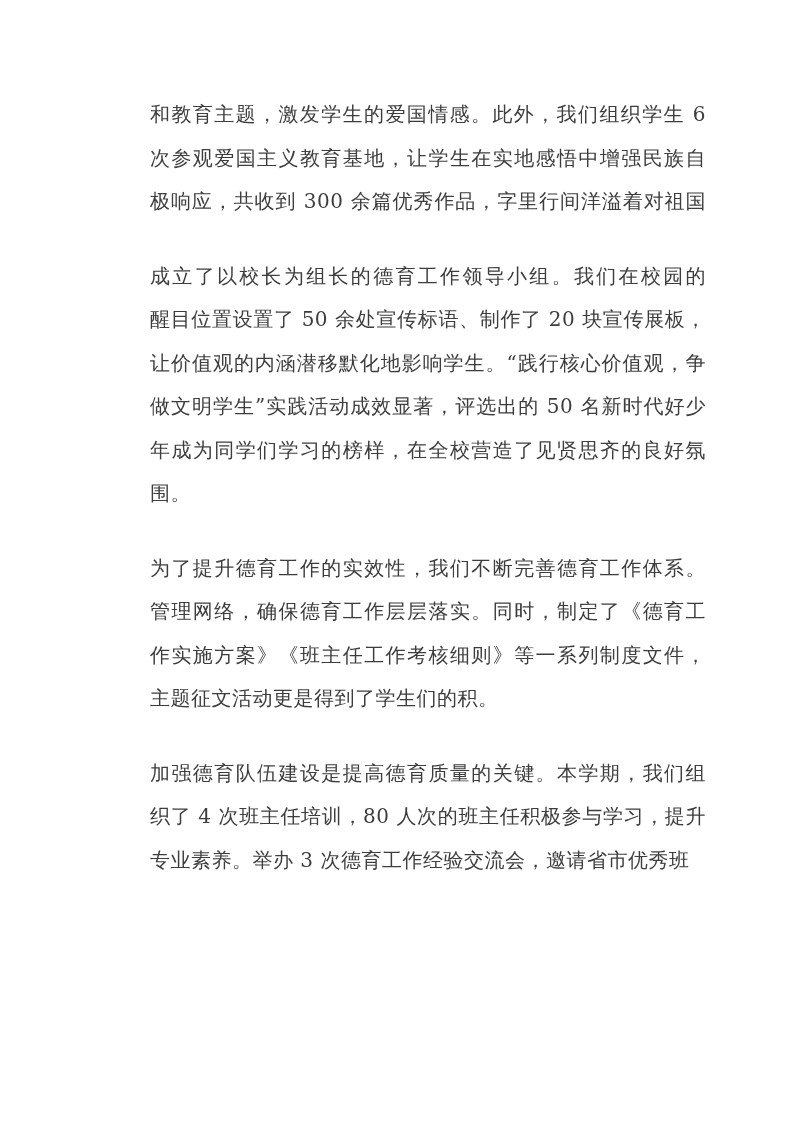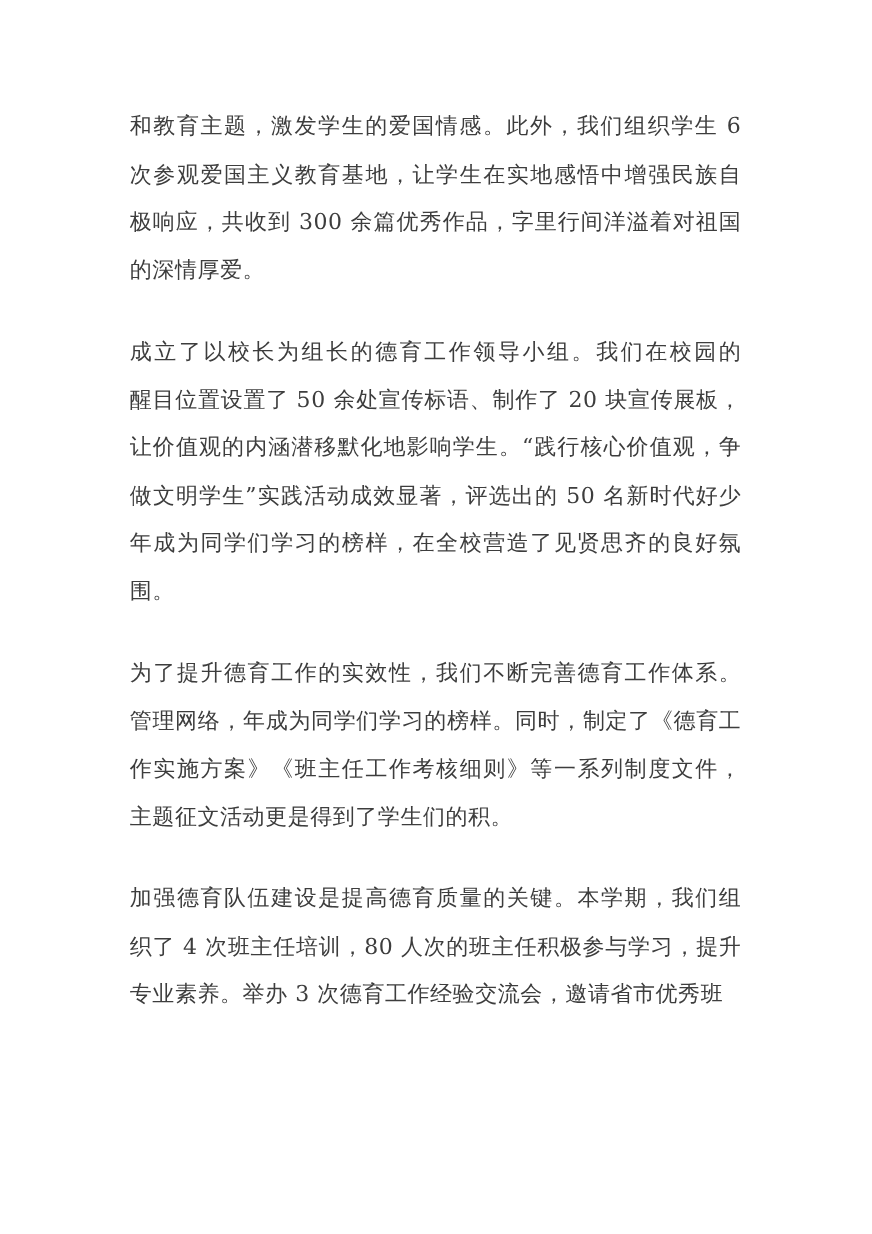--- a/index.html
+++ b/index.html
@@ -46,38 +46,37 @@
   }
   .line.last {
     text-align: left;
     text-align-last: left;
   }
 </style>
 </head>
 <body>
 
 <div class="page">
-  <div class="content" id="content" style="color: rgb(61, 61, 61);">
+  <div class="content" id="content" style="color: rgb(61, 61, 61); margin-left: 32px;">
       <div class="para">
         <div class="line">和教育主题，激发学生的爱国情感。此外，我们组织学生 6</div>
         <div class="line">次参观爱国主义教育基地，让学生在实地感悟中增强民族自</div>
         <div class="line">极响应，共收到 300 余篇优秀作品，字里行间洋溢着对祖国</div>
-        <div class="line last">的深情厚爱。</div>
       </div>
       <div class="para">
         <div class="line">成立了以校长为组长的德育工作领导小组。我们在校园的</div>
         <div class="line">醒目位置设置了 50 余处宣传标语、制作了 20 块宣传展板，</div>
         <div class="line">让价值观的内涵潜移默化地影响学生。“践行核心价值观，争</div>
         <div class="line">做文明学生”实践活动成效显著，评选出的 50 名新时代好少</div>
         <div class="line">年成为同学们学习的榜样，在全校营造了见贤思齐的良好氛</div>
         <div class="line last">围。</div>
       </div>
       <div class="para">
         <div class="line">为了提升德育工作的实效性，我们不断完善德育工作体系。</div>
-        <div class="line">管理网络，年成为同学们学习的榜样。同时，制定了《德育工</div>
+        <div class="line">管理网络，确保德育工作层层落实。同时，制定了《德育工</div>
         <div class="line">作实施方案》《班主任工作考核细则》等一系列制度文件，</div>
         <div class="line last">主题征文活动更是得到了学生们的积。</div>
       </div>
       <div class="para">
         <div class="line">加强德育队伍建设是提高德育质量的关键。本学期，我们组</div>
         <div class="line">织了 4 次班主任培训，80 人次的班主任积极参与学习，提升</div>
         <div class="line last">专业素养。举办 3 次德育工作经验交流会，邀请省市优秀班</div>
       </div>
     </div>
 </div>

